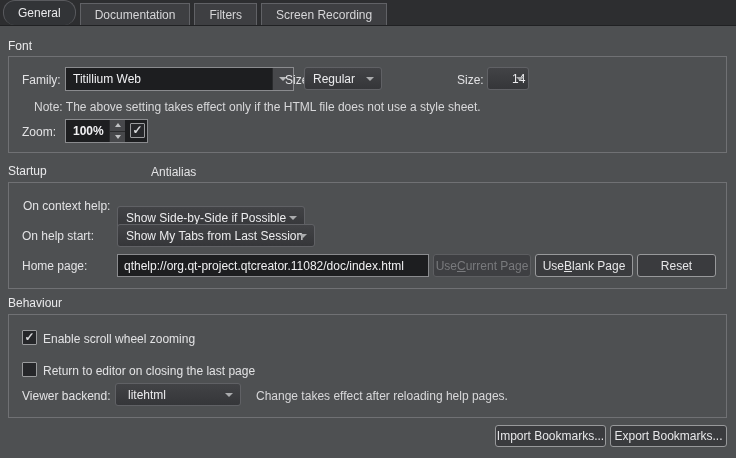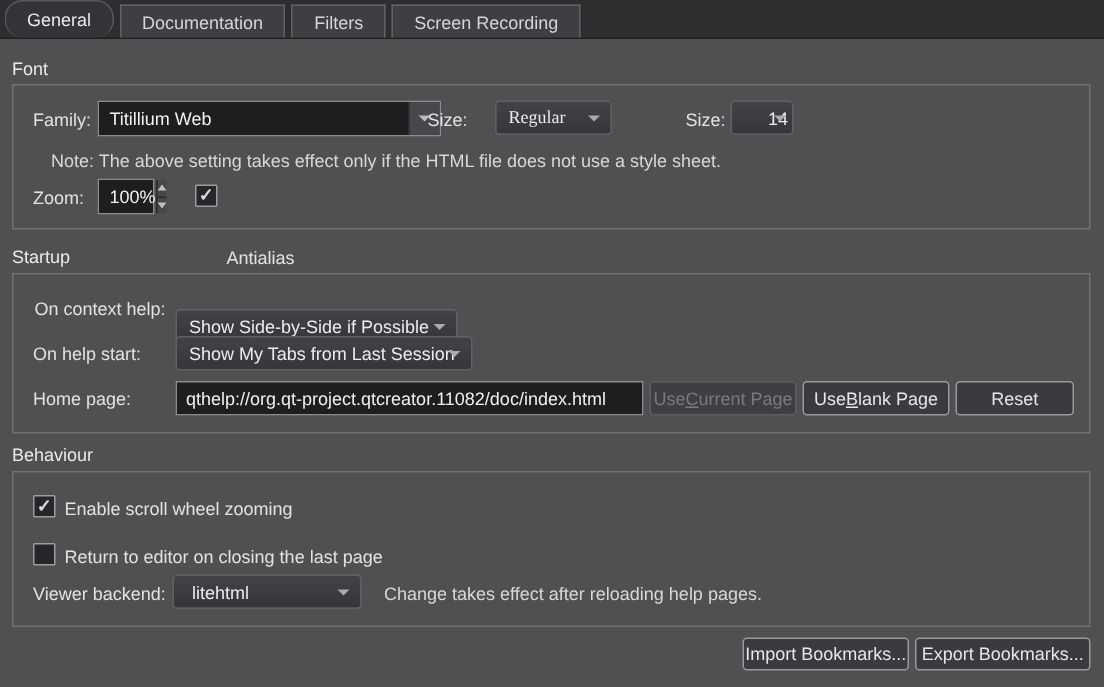--- a/index.html
+++ b/index.html
@@ -151,35 +151,35 @@
 
   <span class="label" style="left:22px; top:73px;">Family:</span>
   <div class="combo-edit" style="left:65px; top:67px; width:229px;">
     <span class="field">Titillium Web</span>
     <span class="drop-btn">
         <span class="arrow"></span>
       </span>
   </div>
 
   <span class="label" style="left:285px; top:73px;">Size:</span>
-  <div class="combo" style="left:330px; top:67px; width:78px;font-family:Liberation Serif, serif;">
+  <div class="combo" style="left:304px; top:67px; width:78px;">
     <span>Regular</span>
     <span class="arrow"></span>
   </div>
 
   <span class="label" style="left:457px; top:73px;">Size:</span>
   <div class="combo small" style="left:487px; top:67px; width:36px;padding-left:24px;">
     <span>14</span>
     <span class="arrow"></span>
   </div>
 
   <span class="note" style="left:22px; top:100px;">Note: The above setting takes effect only if the HTML file does not use a style sheet.</span>
 
   <span class="label" style="left:22px; top:125px;">Zoom:</span>
-  <div class="spinbox" style="left:65px; top:119px; width:38px;">
+  <div class="spinbox" style="left:65px; top:119px; width:83px;font-weight:bold;">
     <span class="field">100%</span>
     <span class="btns">
       <span class="up">
           <span class="tri-up"></span>
         </span>
       <span class="down">
           <span class="tri-down"></span>
         </span>
     </span>
   </div>

